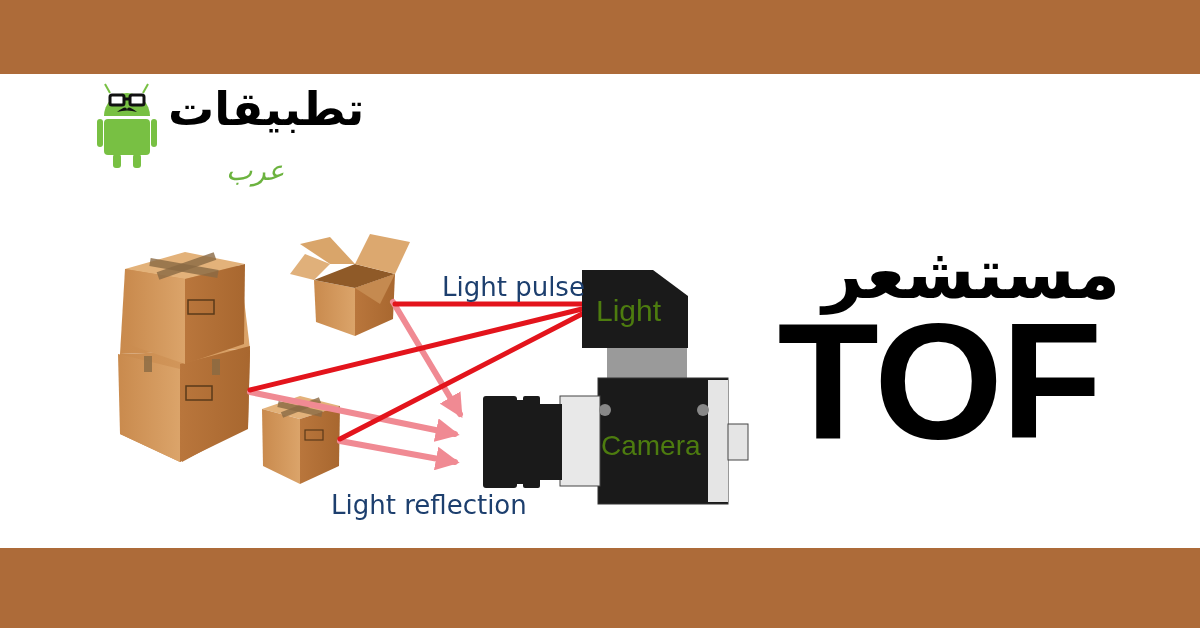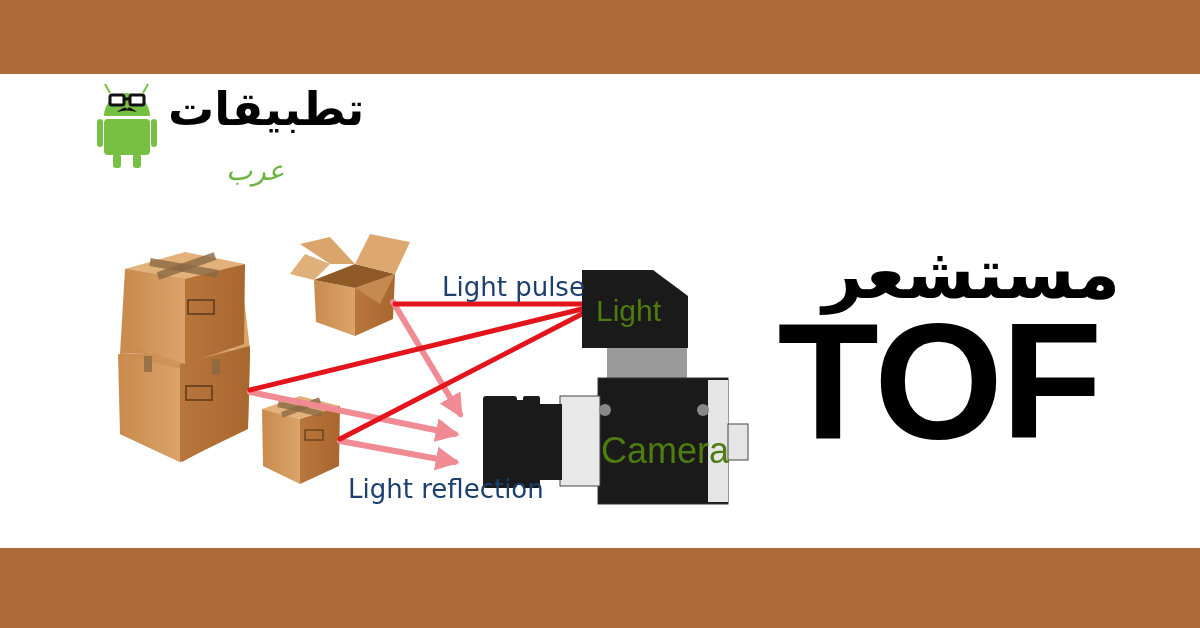--- a/index.html
+++ b/index.html
@@ -118,21 +118,21 @@
       <rect x="483" y="322" width="34" height="92" rx="3" fill="#1a1a1a"></rect>
       <circle cx="605" cy="336" r="6" fill="#888"></circle>
       <circle cx="703" cy="336" r="6" fill="#888"></circle>
     </g>
   </svg>
 
   <div class="logo-ar" style="left:168px; top:10px; font-size:46px; line-height:50px;">تطبيقات</div>
   <div class="logo-green" style="left:226px; top:72px; font-size:28px; line-height:50px;">عرب</div>
 
   <div class="lbl" style="left:442px; top:198px;">Light pulse</div>
-  <div class="lbl" style="left:331px; top:400px;margin-left:17px;">Light reflection</div>
+  <div class="lbl" style="left:331px; top:416px;">Light reflection</div>
   <div class="box-lbl" style="left:596px; top:220px; font-size:30px;">Light</div>
-  <div class="box-lbl" style="left:601px; top:356px; font-size:36px;text-align:center;">Camera</div>
+  <div class="box-lbl" style="left:601px; top:356px; font-size:28px;text-align:center;">Camera</div>
 
   <div class="title-ar">مستشعر</div>
   <div class="title-en">TOF</div>
 </div>
 
 <div class="band bottom"></div>
 
 </body></html>

